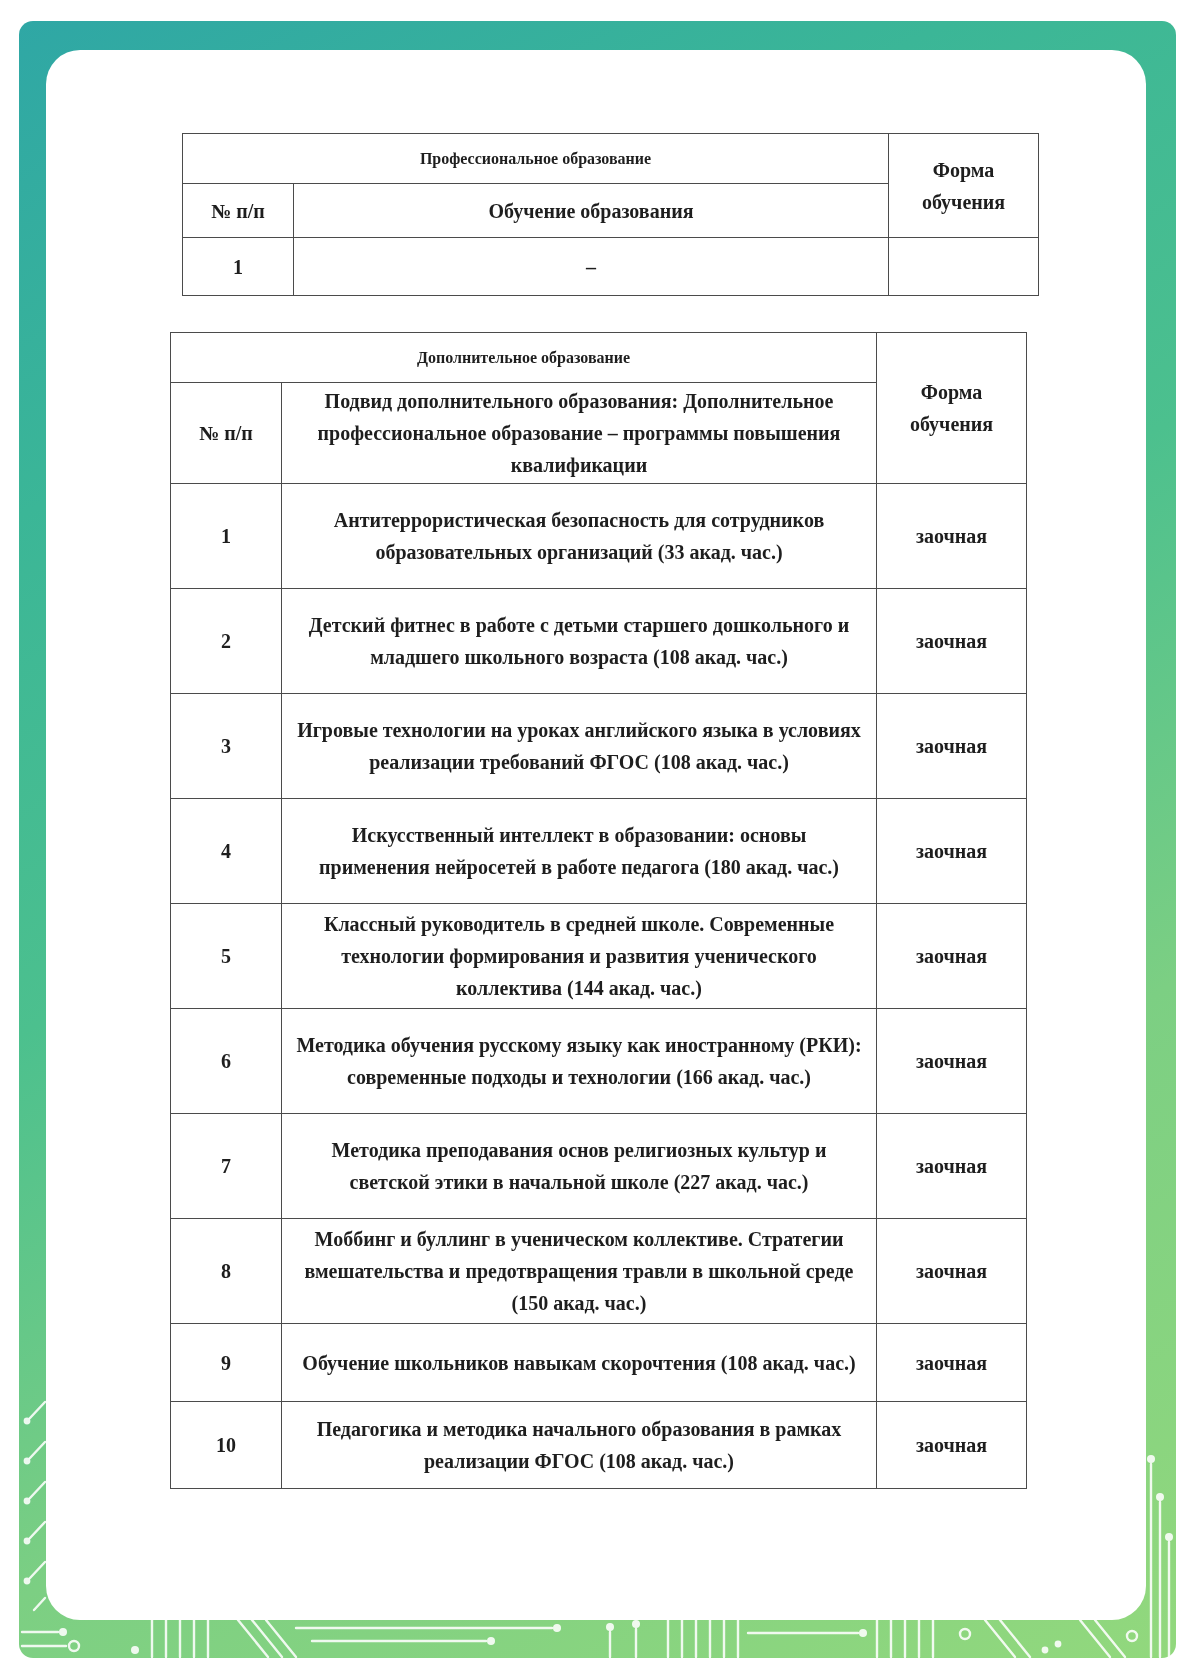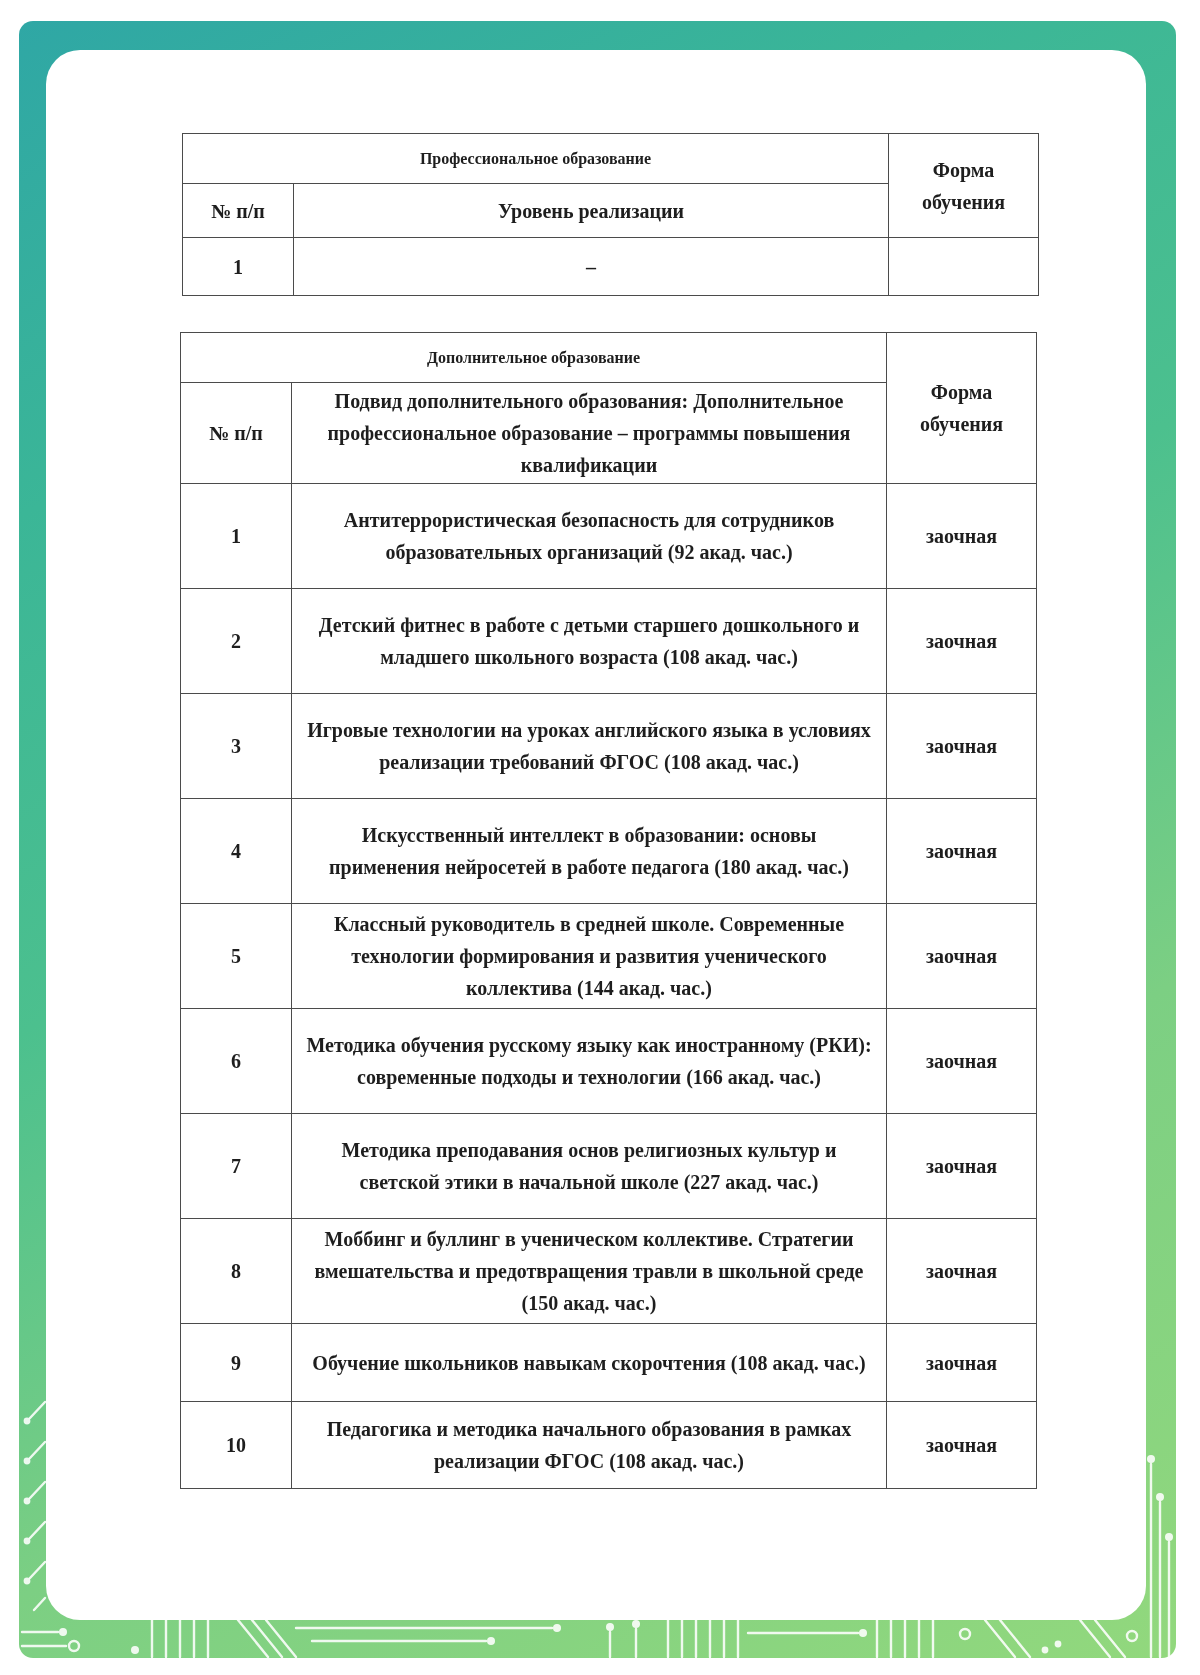--- a/index.html
+++ b/index.html
@@ -11,21 +11,21 @@
     position:absolute;left:19px;top:21px;width:1157px;height:1637px;border-radius:14px;
     background:linear-gradient(152deg,#2fa7a5 0%,#3bb697 22%,#4cc08e 45%,#7ccf83 70%,#92d87d 100%);
   }
   .page-inner{
     position:absolute;left:27px;top:29px;right:30px;bottom:38px;
     background:#ffffff;border-radius:34px;
   }
   svg.circuit{position:absolute;left:0;top:0;width:1200px;height:1675px;pointer-events:none;}
   .tbl{position:absolute;}
   .t1{left:182px;top:133px;}
-  .t2{left:180px;top:332px;border-radius:8px;}
+  .t2{left:170px;top:332px;border-radius:8px;}
   table{border-collapse:collapse;table-layout:fixed;width:856px;color:#1e1e1e;
         font-weight:bold;text-align:center;}
   td{border:1.5px solid #4b4b4b;vertical-align:middle;padding:2px 12px;
      font-size:20px;line-height:1.6;overflow:hidden;}
   td.title-cell{font-size:16px;}
   td.numcol{padding:2px 4px;margin-left:46px;}
   td.formcol{padding:2px 23px;}
 </style>
 </head>
 <body>
@@ -118,21 +118,21 @@
         <col style="width:595px">
         <col style="width:150px">
       </colgroup>
     <tbody>
         <tr style="height:50px">
       <td colspan="2" class="title-cell">Профессиональное образование</td>
       <td rowspan="2" class="formcol">Форма обучения</td>
     </tr>
     <tr style="height:54px">
       <td class="numcol">№ п/п</td>
-      <td>Уровень реализации</td>
+      <td>Обучение образования</td>
     </tr>
     <tr style="height:58px">
       <td class="numcol">1</td>
       <td>–</td>
       <td class="formcol"></td>
     </tr>
   </tbody>
     </table>
 </div>
 
@@ -147,21 +147,21 @@
         <tr style="height:50px">
       <td colspan="2" class="title-cell">Дополнительное образование</td>
       <td rowspan="2" class="formcol">Форма обучения</td>
     </tr>
     <tr style="height:101px">
       <td class="numcol">№ п/п</td>
       <td>Подвид дополнительного образования: Дополнительное профессиональное образование – программы повышения квалификации</td>
     </tr>
     <tr style="height:105px">
       <td class="numcol">1</td>
-      <td>Антитеррористическая безопасность для сотрудников образовательных организаций (92 акад. час.)</td>
+      <td>Антитеррористическая безопасность для сотрудников образовательных организаций (33 акад. час.)</td>
       <td class="formcol">заочная</td>
     </tr>
     <tr style="height:105px">
       <td class="numcol">2</td>
       <td>Детский фитнес в работе с детьми старшего дошкольного и младшего школьного возраста (108 акад. час.)</td>
       <td class="formcol">заочная</td>
     </tr>
     <tr style="height:105px">
       <td class="numcol">3</td>
       <td>Игровые технологии на уроках английского языка в условиях реализации требований ФГОС (108 акад. час.)</td>

